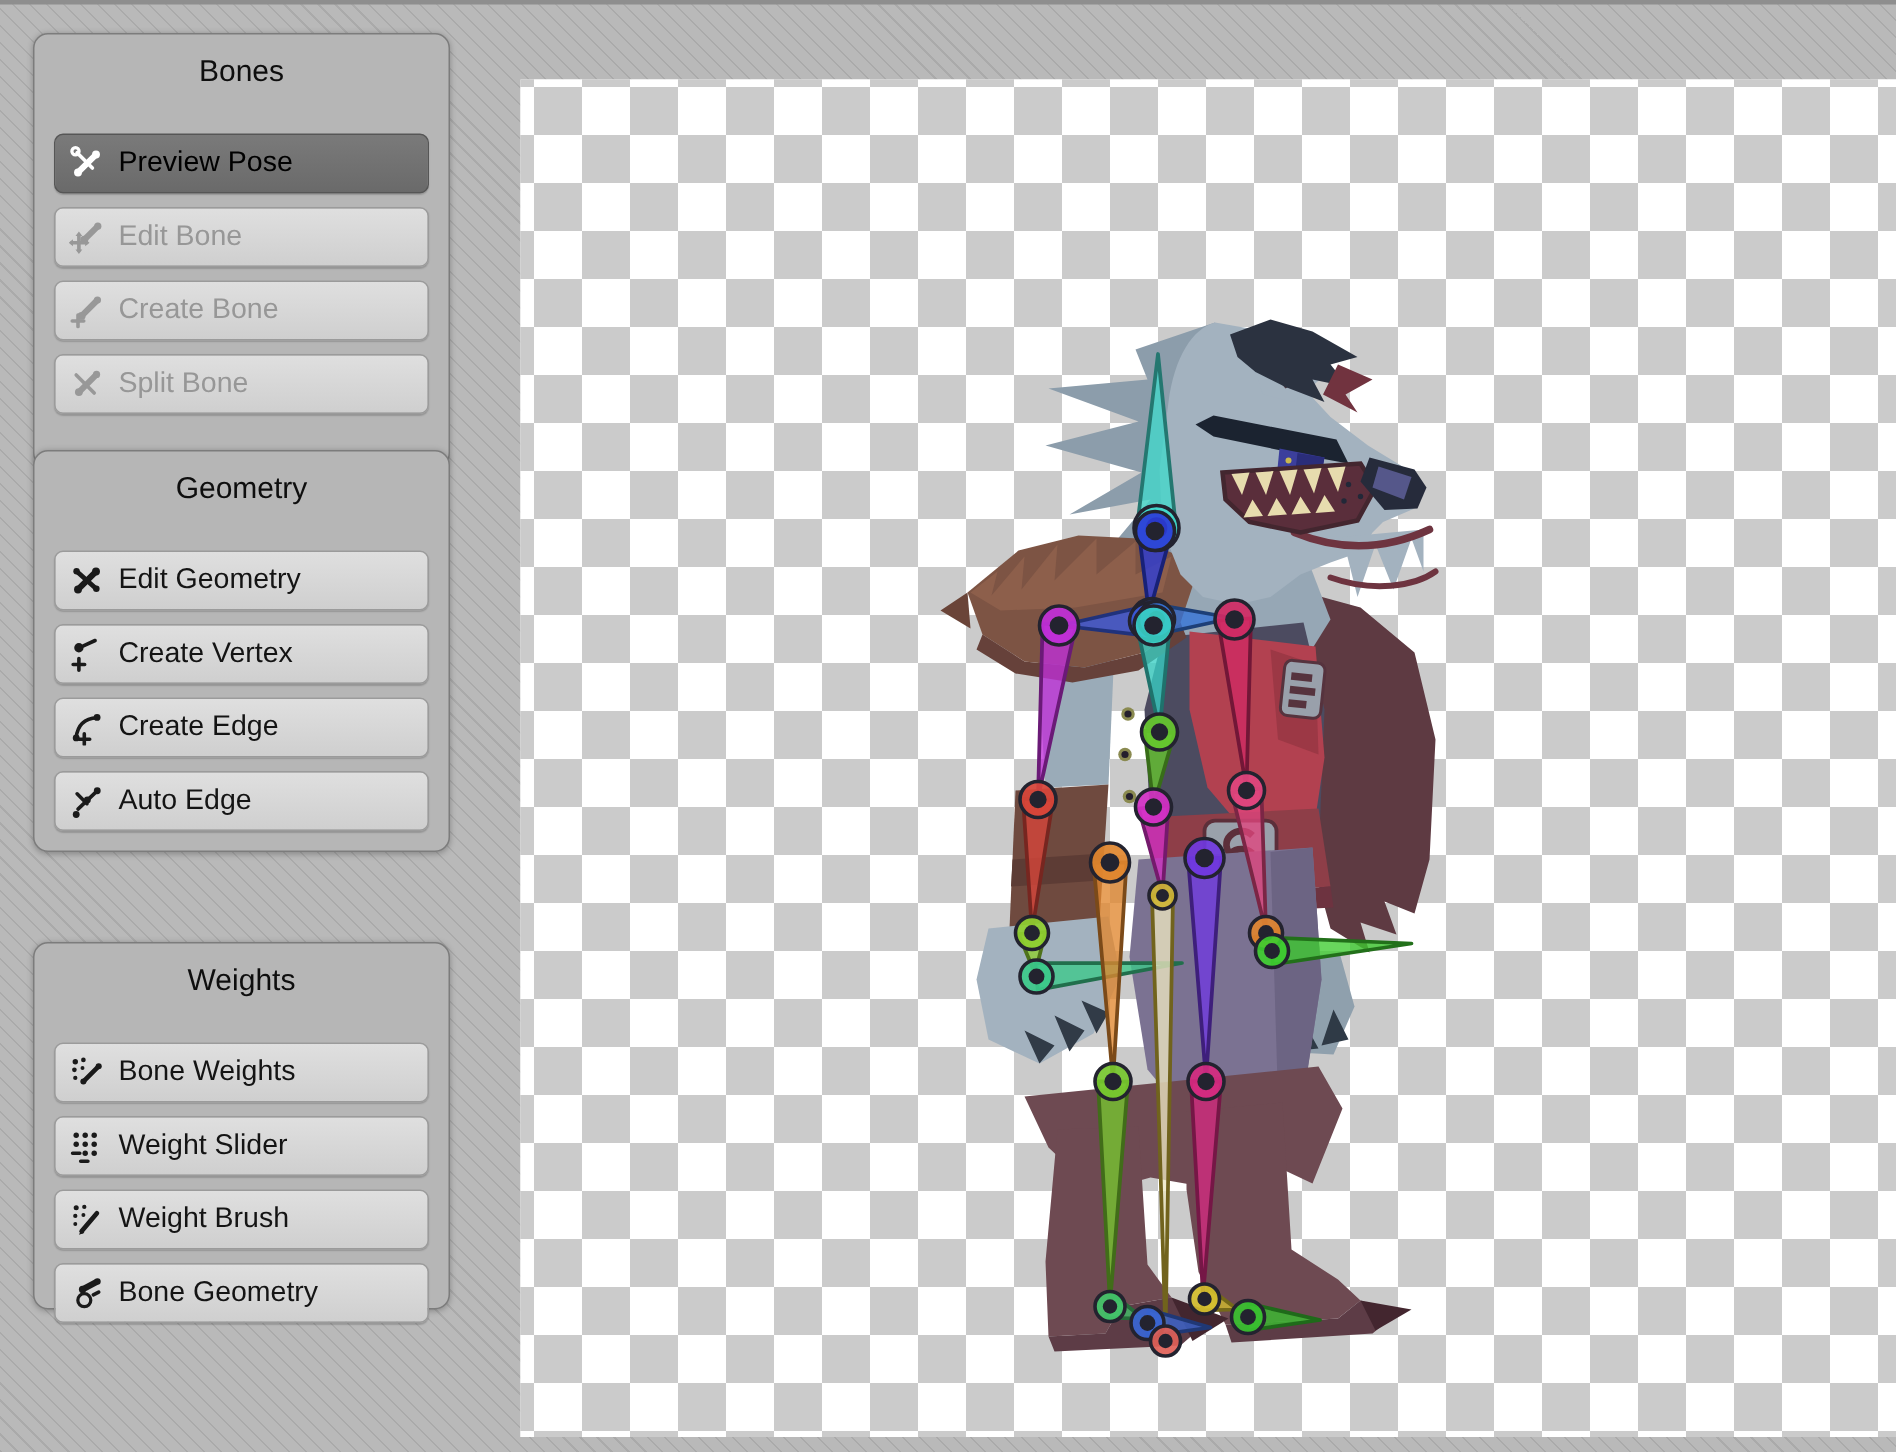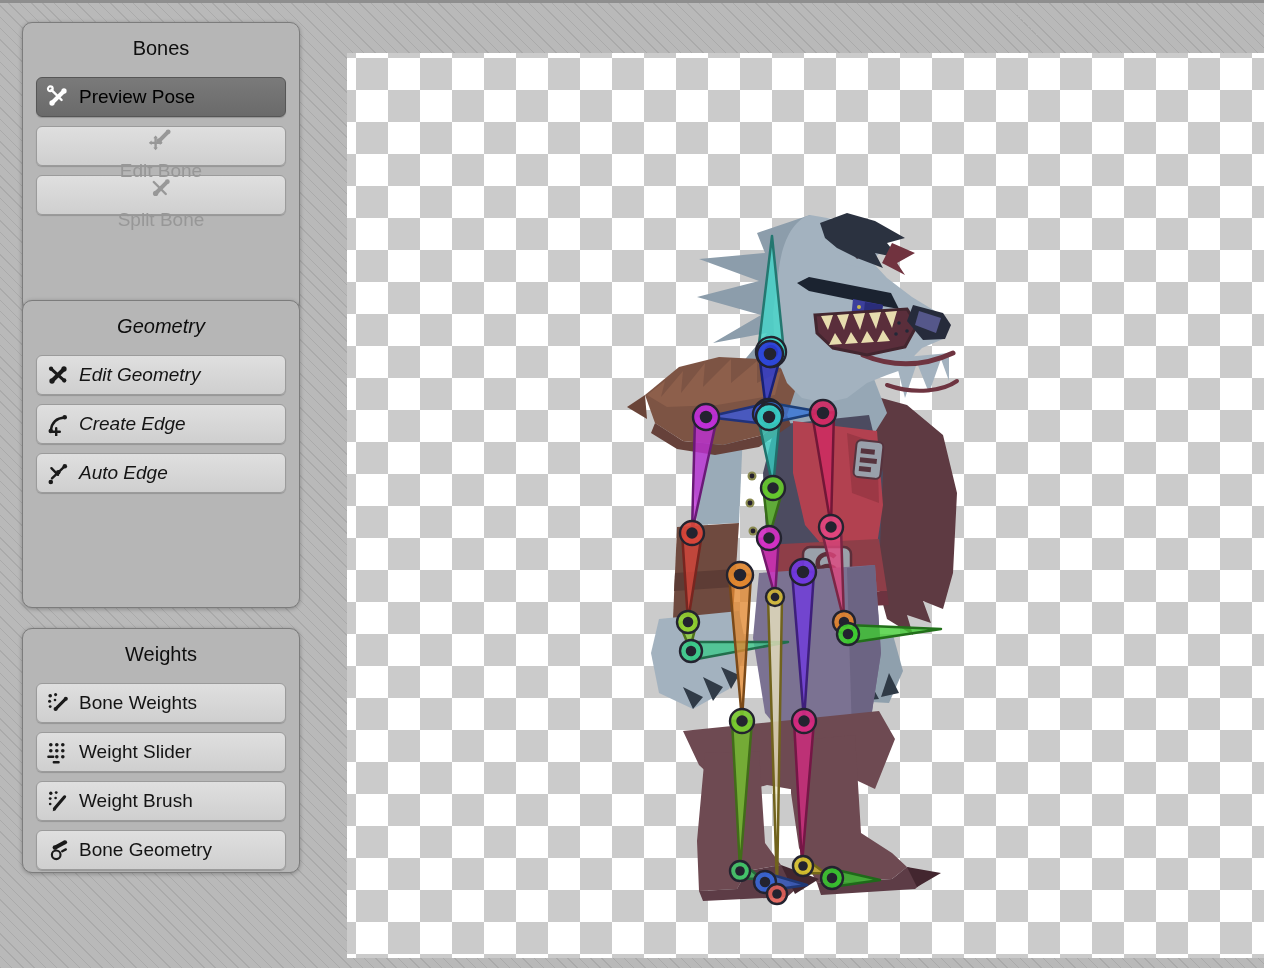--- a/index.html
+++ b/index.html
@@ -6,34 +6,34 @@
     font-family:"Liberation Sans", sans-serif;}
   #root{position:relative;width:1264px;height:968px;
     background-color:#b9b9b9;
     background-image:repeating-linear-gradient(45deg,#aaaaaa 0px,#aaaaaa 1px,transparent 1px,transparent 8px);}
   .topstrip{position:absolute;left:0;top:0;width:100%;height:3px;background:#8e8e8e;}
   
   .panel{position:absolute;left:22px;width:278px;box-sizing:border-box;
     background:#b6b6b6;border:1.5px solid #7c7c7c;border-radius:10px;
     box-shadow:0 1px 4px rgba(0,0,0,.28);}
   #panel-bones{top:22px;height:290px;}
-  #panel-geometry{top:300px;height:308px;font-style:italic;}
+  #panel-geometry{top:300px;height:268px;}
   #panel-weights{top:628px;height:245px;}
   .panel-title{margin-top:12px;text-align:center;font-size:20px;color:#0e0e0e;height:26px;line-height:26px;}
-  .btns{margin-top:16px;padding:0 13px;}
+  .btns{margin-top:28px;padding:0 13px;}
   .btn{height:38px;margin-bottom:9px;border-radius:6px;border:1px solid #9b9b9b;
     background:linear-gradient(#dfdfdf,#cfcfcf);
     box-shadow:0 1px 1px rgba(0,0,0,.18);
     display:flex;align-items:center;padding:0 9px;gap:9px;
     font-size:19px;color:#141414;white-space:nowrap;}
   .btn .icon{width:24px;height:24px;flex:0 0 24px;color:#1a1a1a;}
   .btn .icon svg{width:24px;height:24px;display:block;}
   .btn.active{background:linear-gradient(#7a7a7a,#6a6a6a);border-color:#565656;color:#000;}
   .btn.active .icon{color:#ffffff;}
-  .btn.disabled{color:#979797;flex-direction:column;}
+  .btn.disabled{color:#979797;}
   .btn.disabled .icon{color:#989898;}
   .icon .s2{stroke:currentColor;stroke-width:2;stroke-linecap:round;fill:none;}
   .icon .s3{stroke:currentColor;stroke-width:2.6;stroke-linecap:round;fill:none;}
   .icon .s4{stroke:currentColor;stroke-width:3.4;stroke-linecap:round;fill:none;}
   .icon .o2{fill:none;stroke:currentColor;stroke-width:1.8;}
   .icon circle,.icon path{fill:currentColor;}
   .icon .s2,.icon .s3,.icon .s4,.icon .o2{fill:none;}
   
   #canvas{position:absolute;left:347px;top:53px;width:917px;height:905px;overflow:hidden;
     background-color:#ffffff;
@@ -70,20 +70,31 @@
                 <circle cx="16" cy="4" r="2"></circle>
                 <path class="s2" d="M5.5 9 V17.5 M1.5 13.2 H9.8"></path>
                 <path d="M5.5 7 L7.4 9.4 H3.6 Z M5.5 19.4 L3.6 17 H7.4 Z M-0.2 13.2 L2.2 11.3 V15.1 Z M11.4 13.2 L9 11.3 V15.1 Z"></path>
               </svg>
             </span>
             <span>Edit Bone</span>
           </div>
           <div class="btn disabled">
             <span class="icon">
               <svg viewBox="0 0 20 20">
+                <path class="s4" d="M8 12 L15 5"></path>
+                <circle cx="7" cy="13" r="2.2"></circle>
+                <circle cx="15.8" cy="4.2" r="2"></circle>
+                <path class="s2" d="M5 12.5 V19 M1.8 15.8 H8.2"></path>
+              </svg>
+            </span>
+            <span>Create Bone</span>
+          </div>
+          <div class="btn disabled">
+            <span class="icon">
+              <svg viewBox="0 0 20 20">
                 <path class="s4" d="M6.5 13.5 L14.5 5.5"></path>
                 <circle cx="5.5" cy="14.5" r="2.2"></circle>
                 <circle cx="15.3" cy="4.7" r="2"></circle>
                 <path class="s2" d="M4 5 L14 15"></path>
               </svg>
             </span>
             <span>Split Bone</span>
           </div>
         </div>
       </div>
@@ -95,20 +106,30 @@
               <svg viewBox="0 0 20 20">
                 <path class="s4" d="M6 14 L14 6"></path>
                 <circle cx="5" cy="15" r="2.2"></circle>
                 <circle cx="15" cy="5" r="2.2"></circle>
                 <path class="s3" d="M5 5.5 L14.5 14"></path>
                 <circle cx="4.2" cy="4.8" r="1.8"></circle>
                 <circle cx="15.2" cy="14.6" r="1.8"></circle>
               </svg>
             </span>
             <span>Edit Geometry</span>
+          </div>
+          <div class="btn">
+            <span class="icon">
+              <svg viewBox="0 0 20 20">
+                <circle cx="5.5" cy="6.5" r="2.6"></circle>
+                <path class="s2" d="M8 5.5 L14.5 2.5"></path>
+                <path class="s2" d="M5.5 12.5 V19 M2.3 15.8 H8.7"></path>
+              </svg>
+            </span>
+            <span>Create Vertex</span>
           </div>
           <div class="btn">
             <span class="icon">
               <svg viewBox="0 0 20 20">
                 <path class="s2" d="M4 15.5 C4.8 8.5 9 5 15.5 4.6"></path>
                 <circle cx="15.6" cy="4.4" r="1.9"></circle>
                 <circle cx="4" cy="15.8" r="1.9"></circle>
                 <path class="s2" d="M8.5 13.5 V19.5 M5.5 16.5 H11.5"></path>
               </svg>
             </span>

